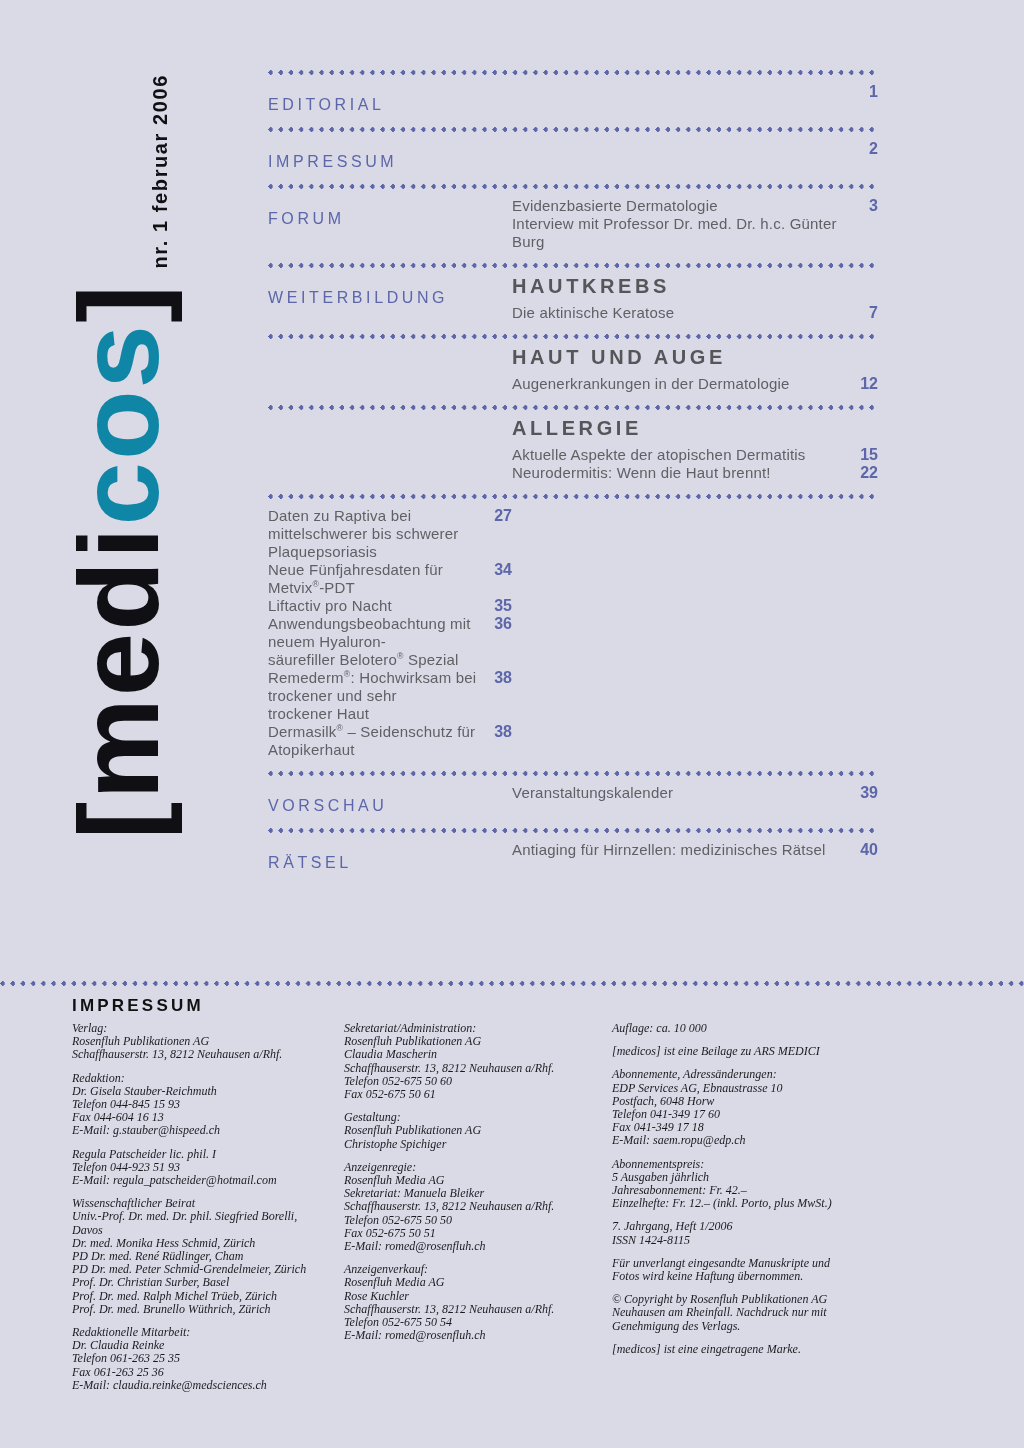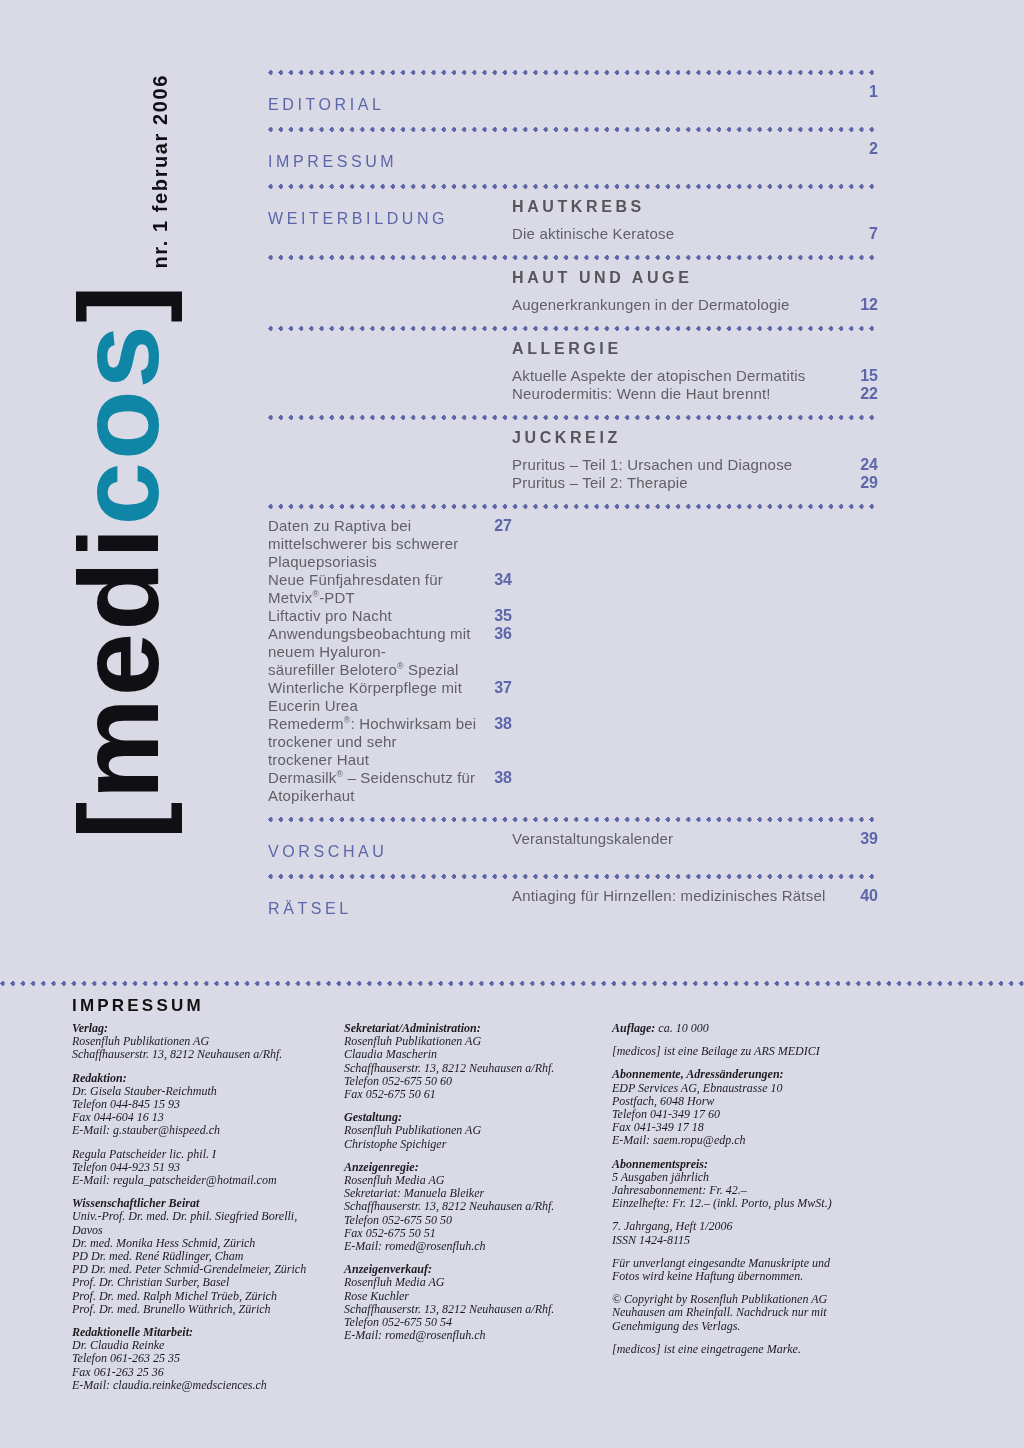--- a/index.html
+++ b/index.html
@@ -30,21 +30,21 @@
     background-size:10.2px 5px;
   }
   .toc-block{margin-bottom:0;}
   .toc-block .dotline{margin-bottom:8px;}
   .toc-row{display:grid;grid-template-columns:244px 1fr;margin-bottom:12px;}
   .toc-label{
     font-size:16px;font-weight:normal;letter-spacing:3.6px;
     color:#5c66a9;line-height:20px;margin-top:12px;
   }
   .toc-heading{
-    font-size:16px;font-weight:bold;letter-spacing:3.6px;
+    font-size:20px;font-weight:bold;letter-spacing:3.6px;
     color:#55555a;line-height:20px;margin-bottom:8px;
   }
   .toc-item{display:flex;align-items:flex-start;}
   .toc-item + .toc-item{margin-top:0;}
   .toc-titles{flex:1;min-height:18px;}
   .toc-line{font-size:15px;line-height:18px;color:#5f5f64;letter-spacing:0.2px;}
   .toc-page{
     width:34px;text-align:right;font-size:16px;font-weight:bold;
     color:#5c66a9;line-height:18px;
   }
@@ -56,21 +56,21 @@
     position:absolute;left:72px;top:996px;
     font-size:17px;font-weight:bold;letter-spacing:3.2px;color:#111;
   }
   .impressum{
     position:absolute;left:72px;top:1022px;width:900px;
     display:grid;grid-template-columns:272px 268px 1fr;
     font-family:"Liberation Serif",serif;font-style:italic;
     font-size:12px;line-height:13.2px;color:#1b1b1f;
   }
   .imp-block{margin-bottom:10px;}
-  .imp-h{font-weight:bold;}
+  .imp-h{font-weight:normal;}
   .imp-line,.imp-head-line{white-space:nowrap;}
 </style>
 </head>
 <body>
 
 <div class="page">
 
   <div class="issue-vert">nr. 1 februar 2006</div>
 
   <div class="logo-vert"><span>[</span><span>medi</span><span class="logo-teal">cos</span><span>]</span></div>
@@ -98,20 +98,36 @@
       <div class="toc-item">
     <div class="toc-titles"></div>
     <div class="toc-page">2</div>
   </div>
           </div>
     </div>
   </div>
       <div class="toc-block">
     <div class="dotline"></div>
     <div class="toc-row">
+      <div class="toc-label">FORUM</div>
+      <div class="toc-right">
+
+      <div class="toc-item">
+    <div class="toc-titles">
+                <div class="toc-line rtext">Evidenzbasierte Dermatologie</div>
+                <div class="toc-line rtext">Interview mit Professor Dr. med. Dr. h.c. Günter Burg</div>
+              </div>
+    <div class="toc-page">3</div>
+  </div>
+          </div>
+    </div>
+  </div>
+      <div class="toc-block">
+    <div class="dotline"></div>
+    <div class="toc-row">
       <div class="toc-label">WEITERBILDUNG</div>
       <div class="toc-right">
         <div class="toc-heading">HAUTKREBS</div>
             <div class="toc-item">
     <div class="toc-titles">
                 <div class="toc-line rtext">Die aktinische Keratose</div>
               </div>
     <div class="toc-page">7</div>
   </div>
           </div>
@@ -142,41 +158,20 @@
     <div class="toc-titles">
                 <div class="toc-line rtext">Aktuelle Aspekte der atopischen Dermatitis</div>
               </div>
     <div class="toc-page">15</div>
   </div>
             <div class="toc-item">
     <div class="toc-titles">
                 <div class="toc-line rtext">Neurodermitis: Wenn die Haut brennt!</div>
               </div>
     <div class="toc-page">22</div>
-  </div>
-          </div>
-    </div>
-  </div>
-      <div class="toc-block">
-    <div class="dotline"></div>
-    <div class="toc-row">
-      <div class="toc-label"></div>
-      <div class="toc-right">
-        <div class="toc-heading">JUCKREIZ</div>
-      <div class="toc-item">
-    <div class="toc-titles">
-                <div class="toc-line rtext">Pruritus – Teil 1: Ursachen und Diagnose</div>
-              </div>
-    <div class="toc-page">24</div>
-  </div>
-            <div class="toc-item">
-    <div class="toc-titles">
-                <div class="toc-line rtext">Pruritus – Teil 2: Therapie</div>
-              </div>
-    <div class="toc-page">29</div>
   </div>
           </div>
     </div>
   </div>
       <div class="toc-block">
     <div class="dotline"></div>
     <div class="toc-row">
       <div class="toc-right">
 
       <div class="toc-item">
@@ -197,26 +192,20 @@
                 <div class="toc-line rtext">Liftactiv pro Nacht</div>
               </div>
     <div class="toc-page">35</div>
   </div>
             <div class="toc-item">
     <div class="toc-titles">
                 <div class="toc-line rtext">Anwendungsbeobachtung mit neuem Hyaluron-</div>
                 <div class="toc-line rtext">säurefiller Belotero<sup>®</sup> Spezial</div>
               </div>
     <div class="toc-page">36</div>
-  </div>
-            <div class="toc-item">
-    <div class="toc-titles">
-                <div class="toc-line rtext">Winterliche Körperpflege mit Eucerin Urea</div>
-              </div>
-    <div class="toc-page">37</div>
   </div>
             <div class="toc-item">
     <div class="toc-titles">
                 <div class="toc-line rtext">Remederm<sup>®</sup>: Hochwirksam bei trockener und sehr</div>
                 <div class="toc-line rtext">trockener Haut</div>
               </div>
     <div class="toc-page">38</div>
   </div>
             <div class="toc-item">
     <div class="toc-titles">

